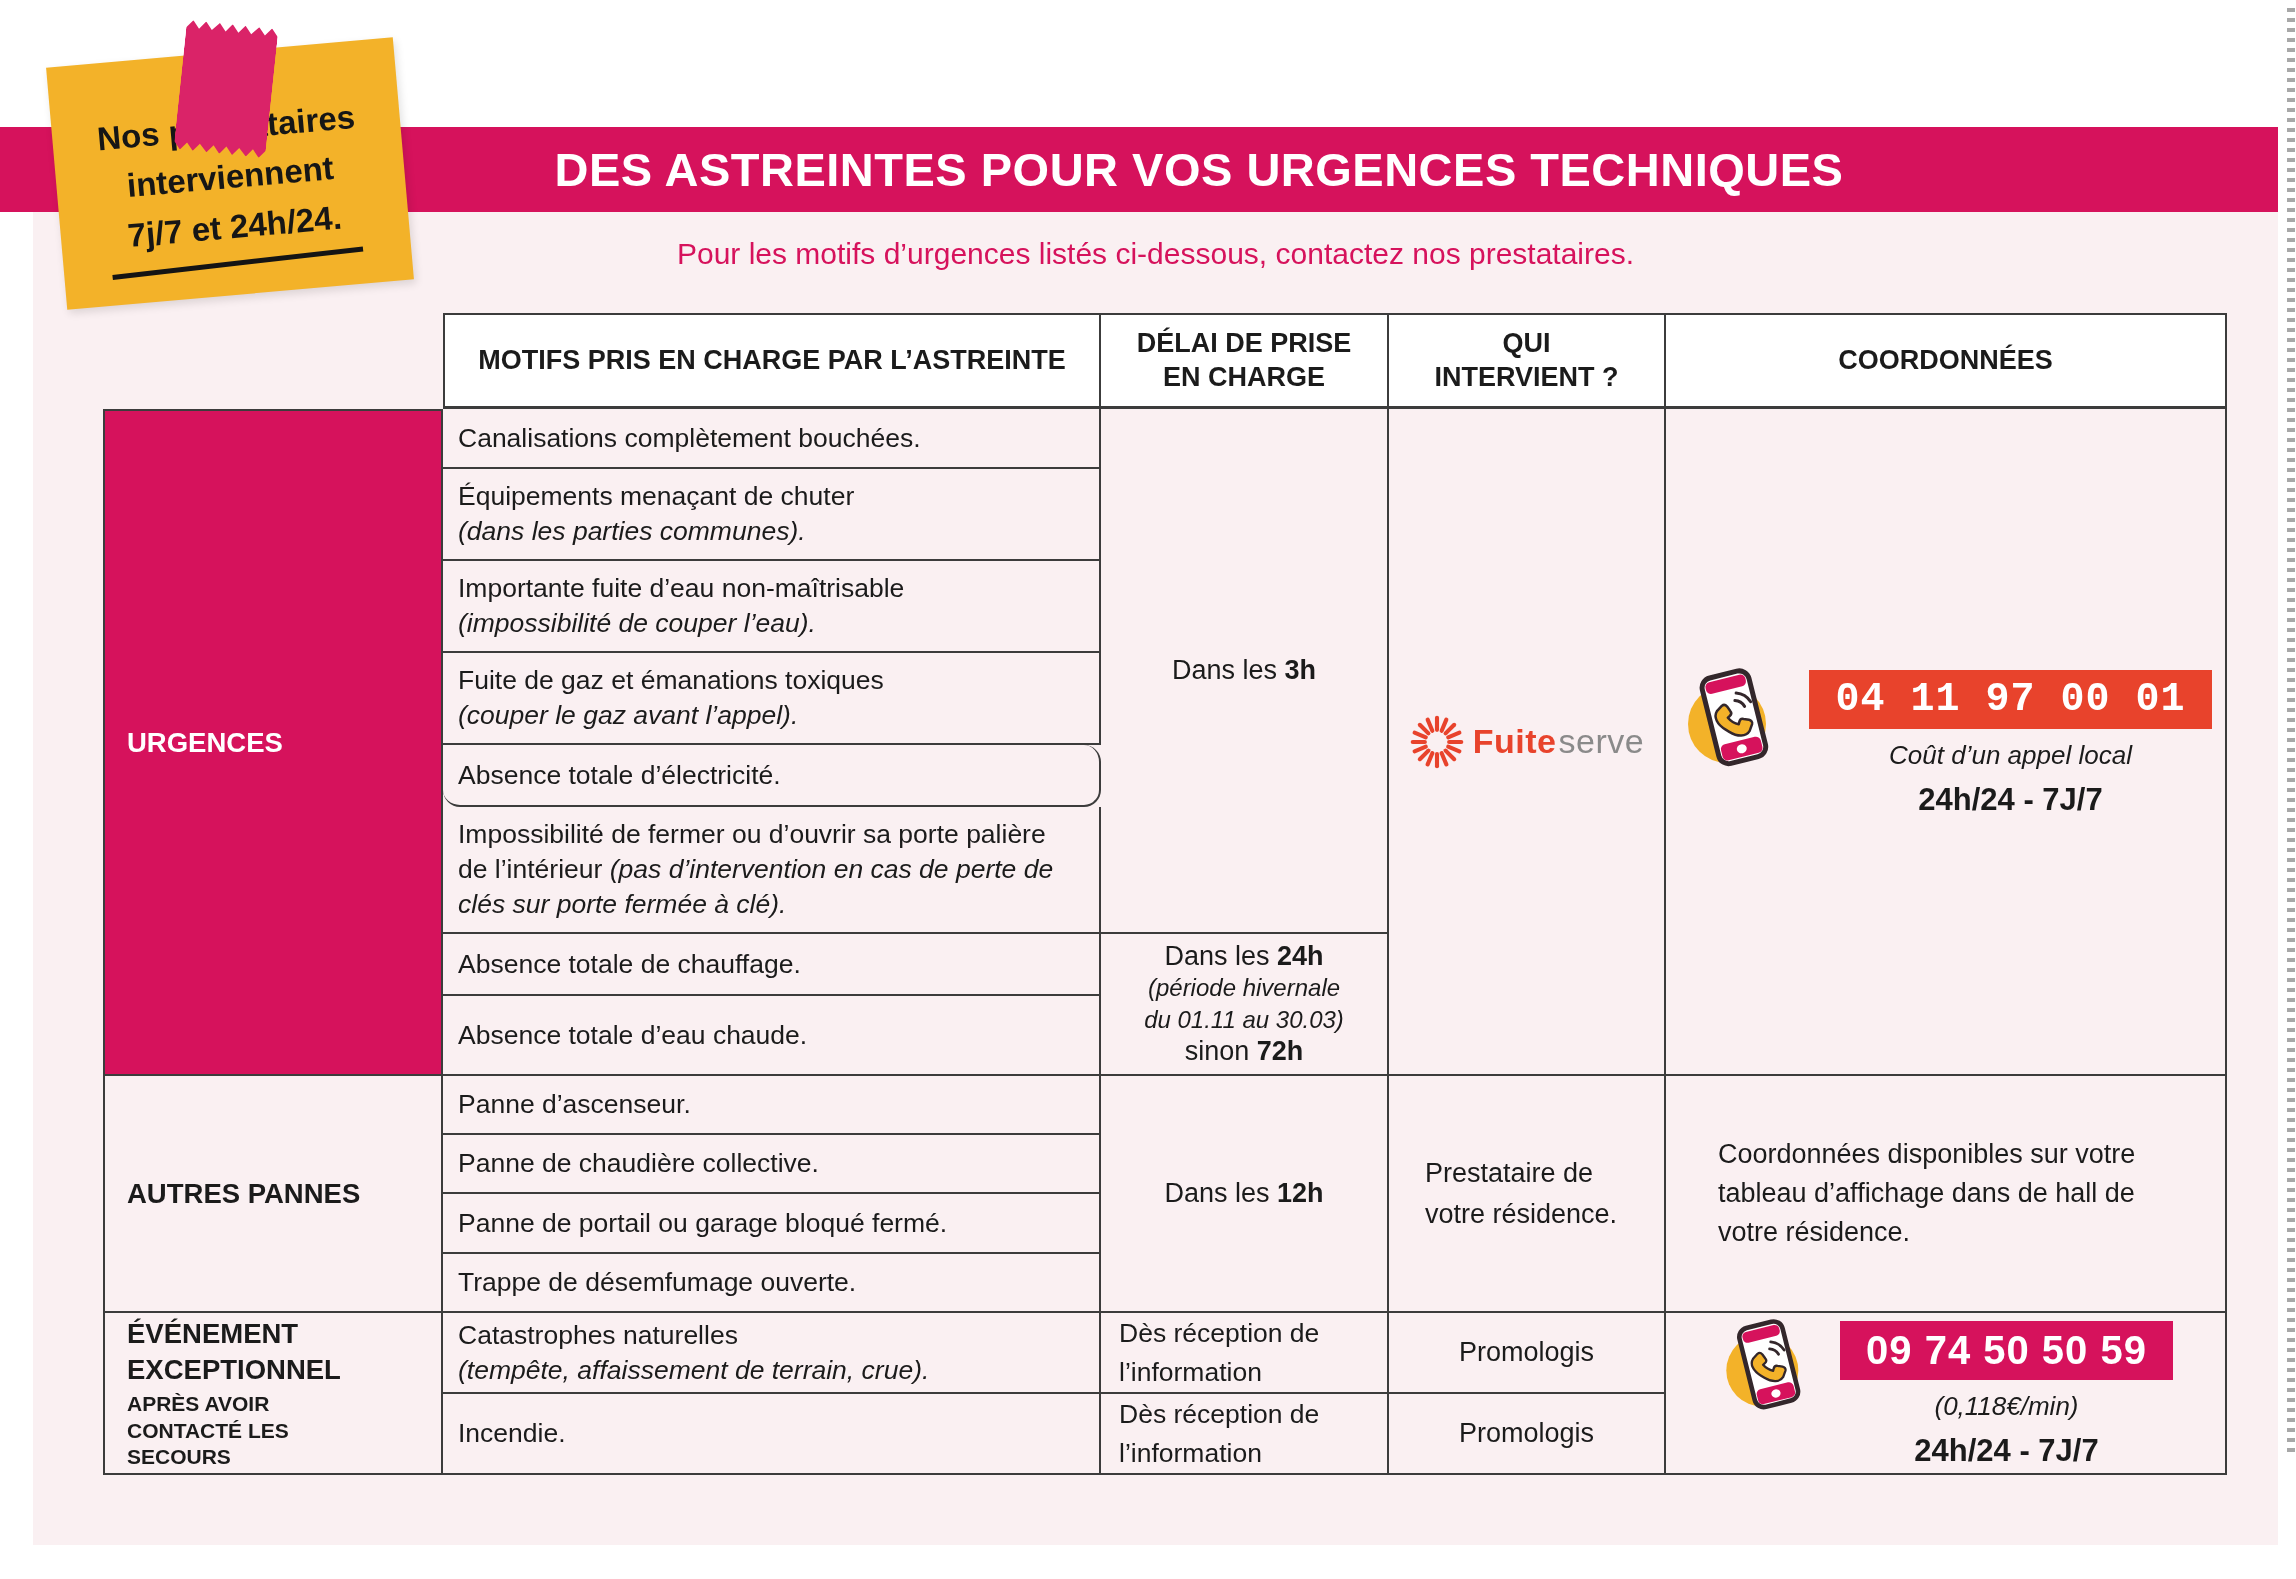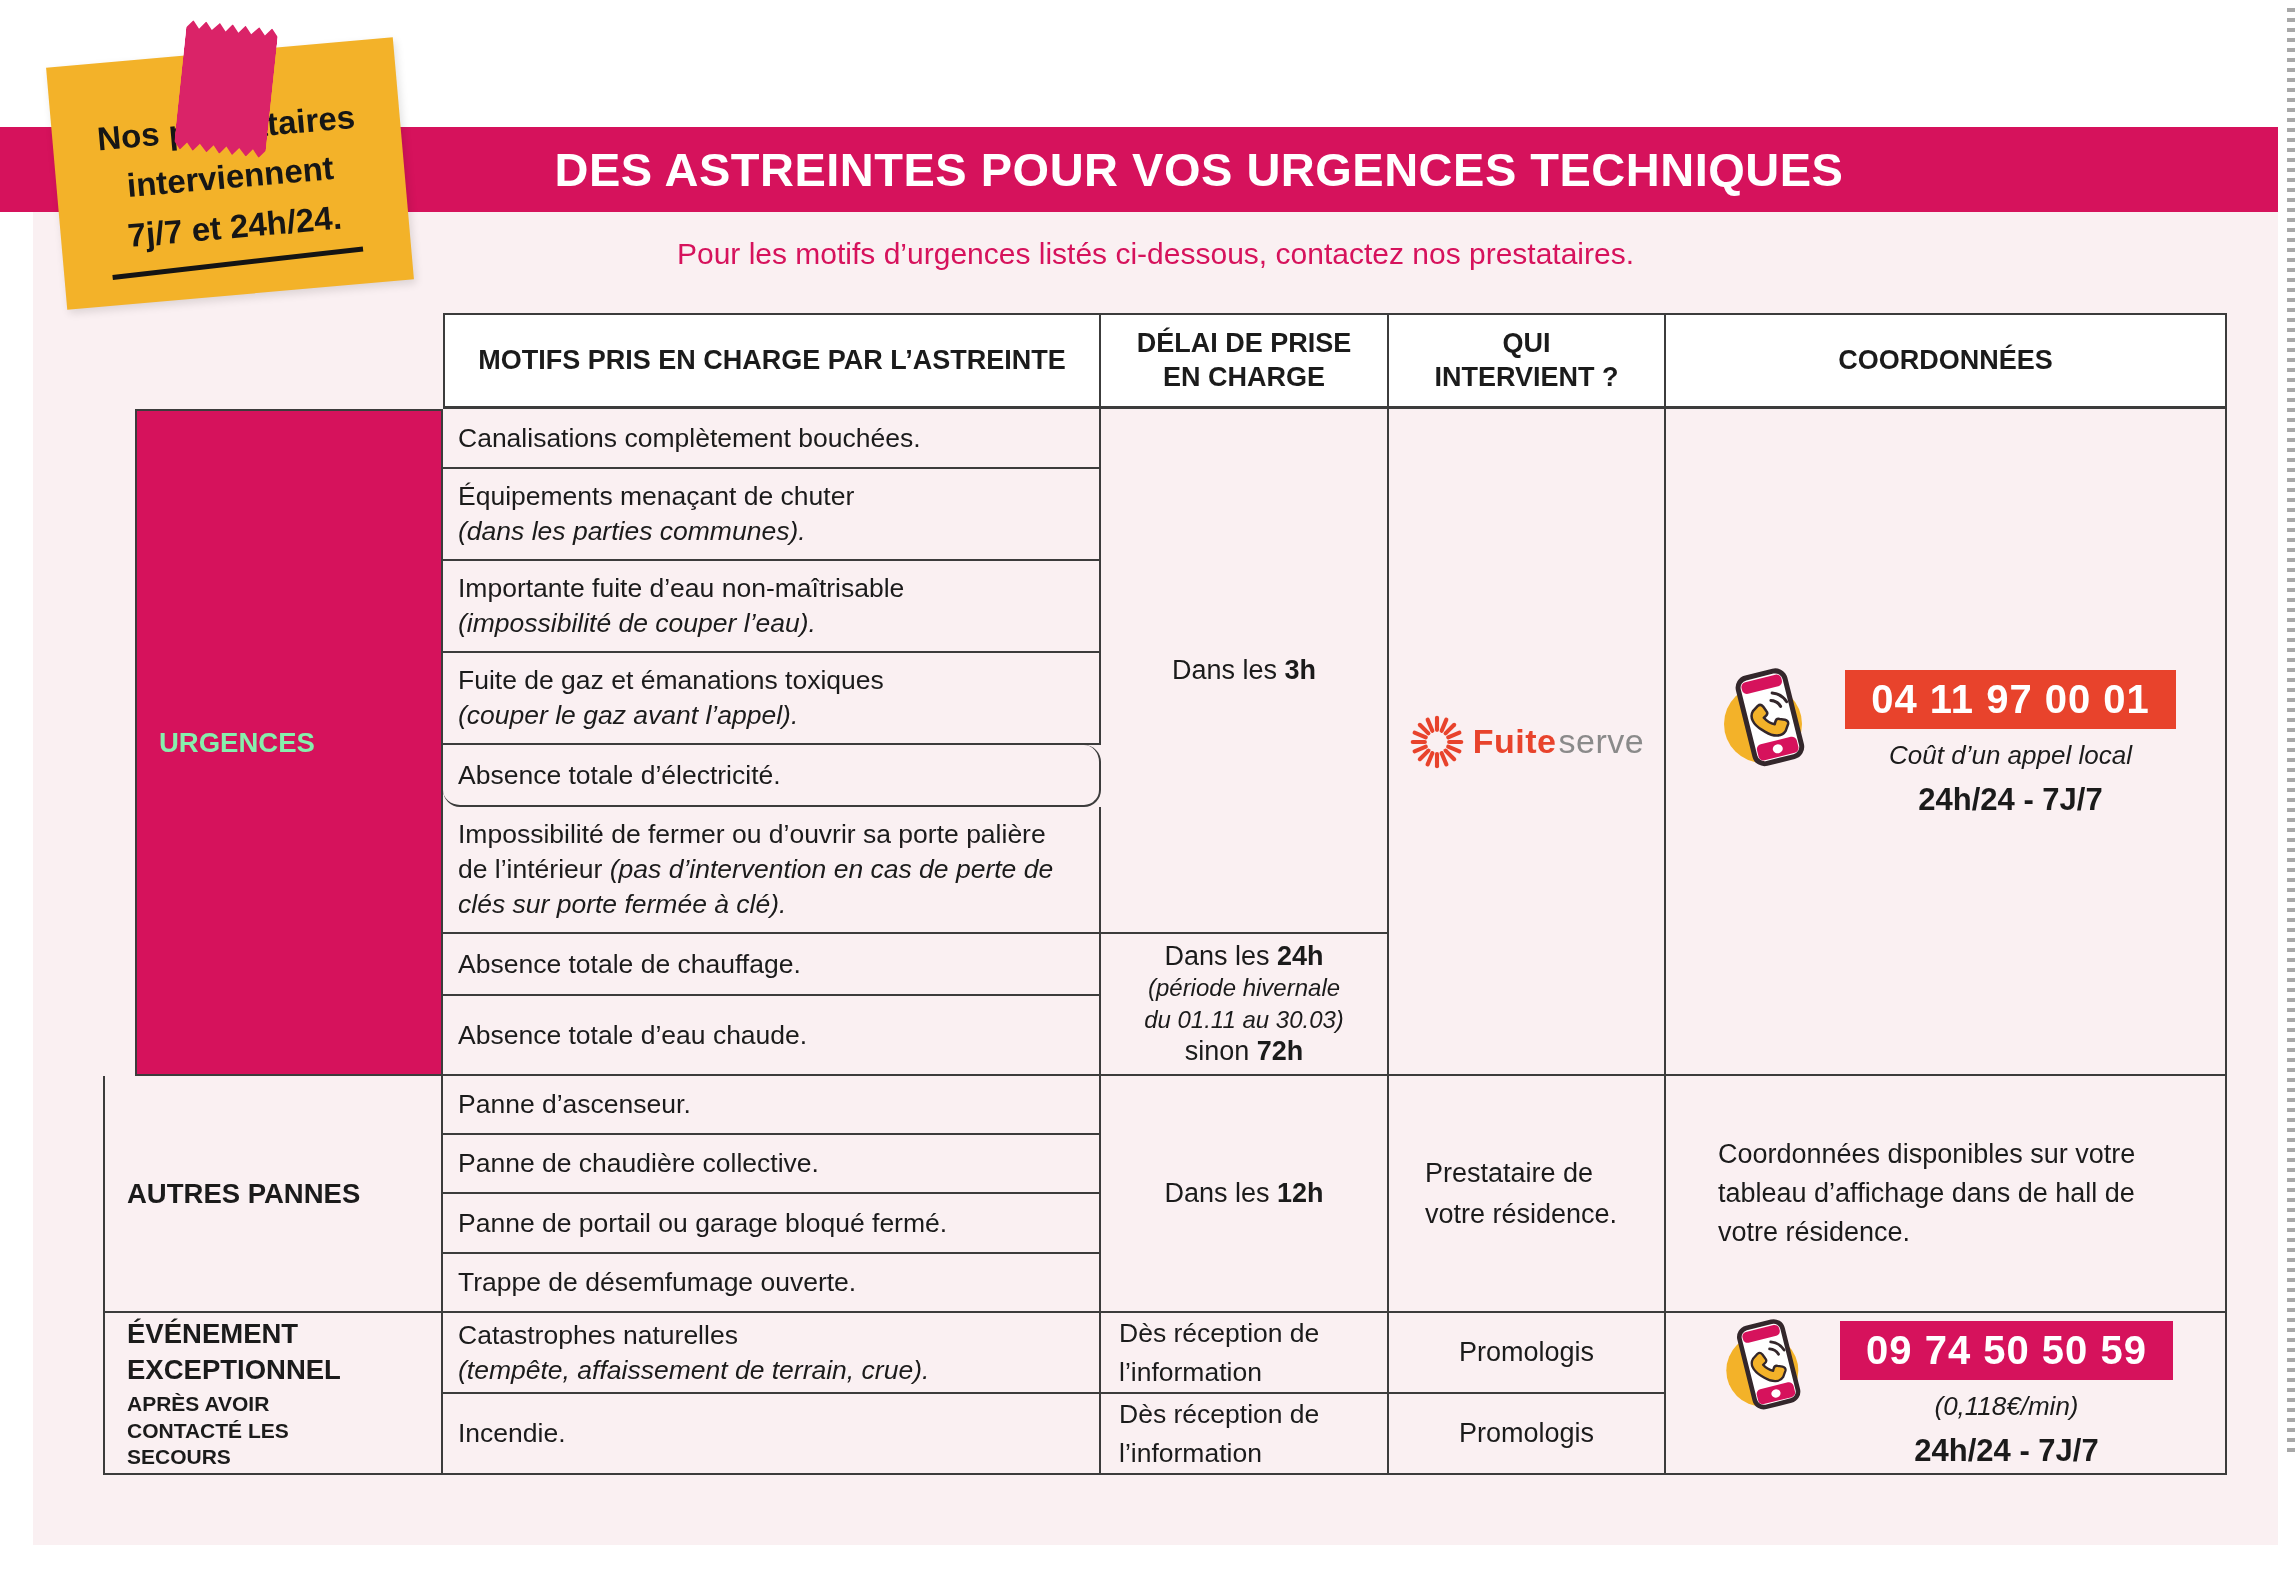--- a/index.html
+++ b/index.html
@@ -69,37 +69,37 @@
     display:flex;flex-direction:column;justify-content:center;
     font-size:26.5px;line-height:1.32;padding:6px 22px 6px 15px;
   }
   .note{font-style:italic;}
   i.note{display:inline;}
   .blocknote{display:block;font-style:italic;}
   .cat{
     display:flex;flex-direction:column;justify-content:center;
     font-weight:bold;font-size:27.5px;padding-left:22px;line-height:1.3;
   }
-  .urg{background:var(--pink);color:#86efac;margin-left:32px;}
+  .urg{background:var(--pink);color:#ffffff;}
   .cat .sub{font-size:21px;line-height:1.25;margin-top:4px;max-width:260px;}
   .mid{display:flex;flex-direction:column;align-items:center;justify-content:center;text-align:center;}
   .delai{font-size:27px;}
   .delai .dnote{font-style:italic;font-size:24px;line-height:1.35;max-width:225px;}
   .delai-left{display:flex;flex-direction:column;justify-content:center;font-size:26.5px;line-height:1.45;padding-left:18px;}
   .provider-left{display:flex;flex-direction:column;justify-content:center;font-size:27px;line-height:1.5;padding-left:36px;}
   .coordtxt{display:flex;flex-direction:column;justify-content:center;font-size:27px;line-height:1.45;padding:0 36px 0 52px;}
   
   .logo{display:flex;align-items:center;gap:8px;}
   .logo .px{color:var(--orange);font-weight:bold;font-size:34px;letter-spacing:.5px;}
   .logo .ps{color:#8A8A8A;font-weight:400;font-size:34px;margin-left:-6px;letter-spacing:.5px;}
   
   .contact{display:flex;align-items:flex-start;justify-content:center;gap:26px;}
   .stack{display:flex;flex-direction:column;align-items:center;gap:11px;margin-top:4px;}
   .numbox{color:#fff;font-weight:bold;font-size:40px;padding:7px 26px;letter-spacing:1px;white-space:nowrap;}
-  .numbox.orangebg{background:var(--orange);}
+  .numbox.orangebg{background:var(--orange);font-family:Liberation Mono, monospace;}
   .numbox.pinkbg{background:var(--pink);}
   .cost{font-style:italic;font-size:26px;}
   .hours{font-weight:bold;font-size:31px;}
 </style>
 </head>
 <body>
 
 <div class="panel"></div>
 
 <div class="banner">

